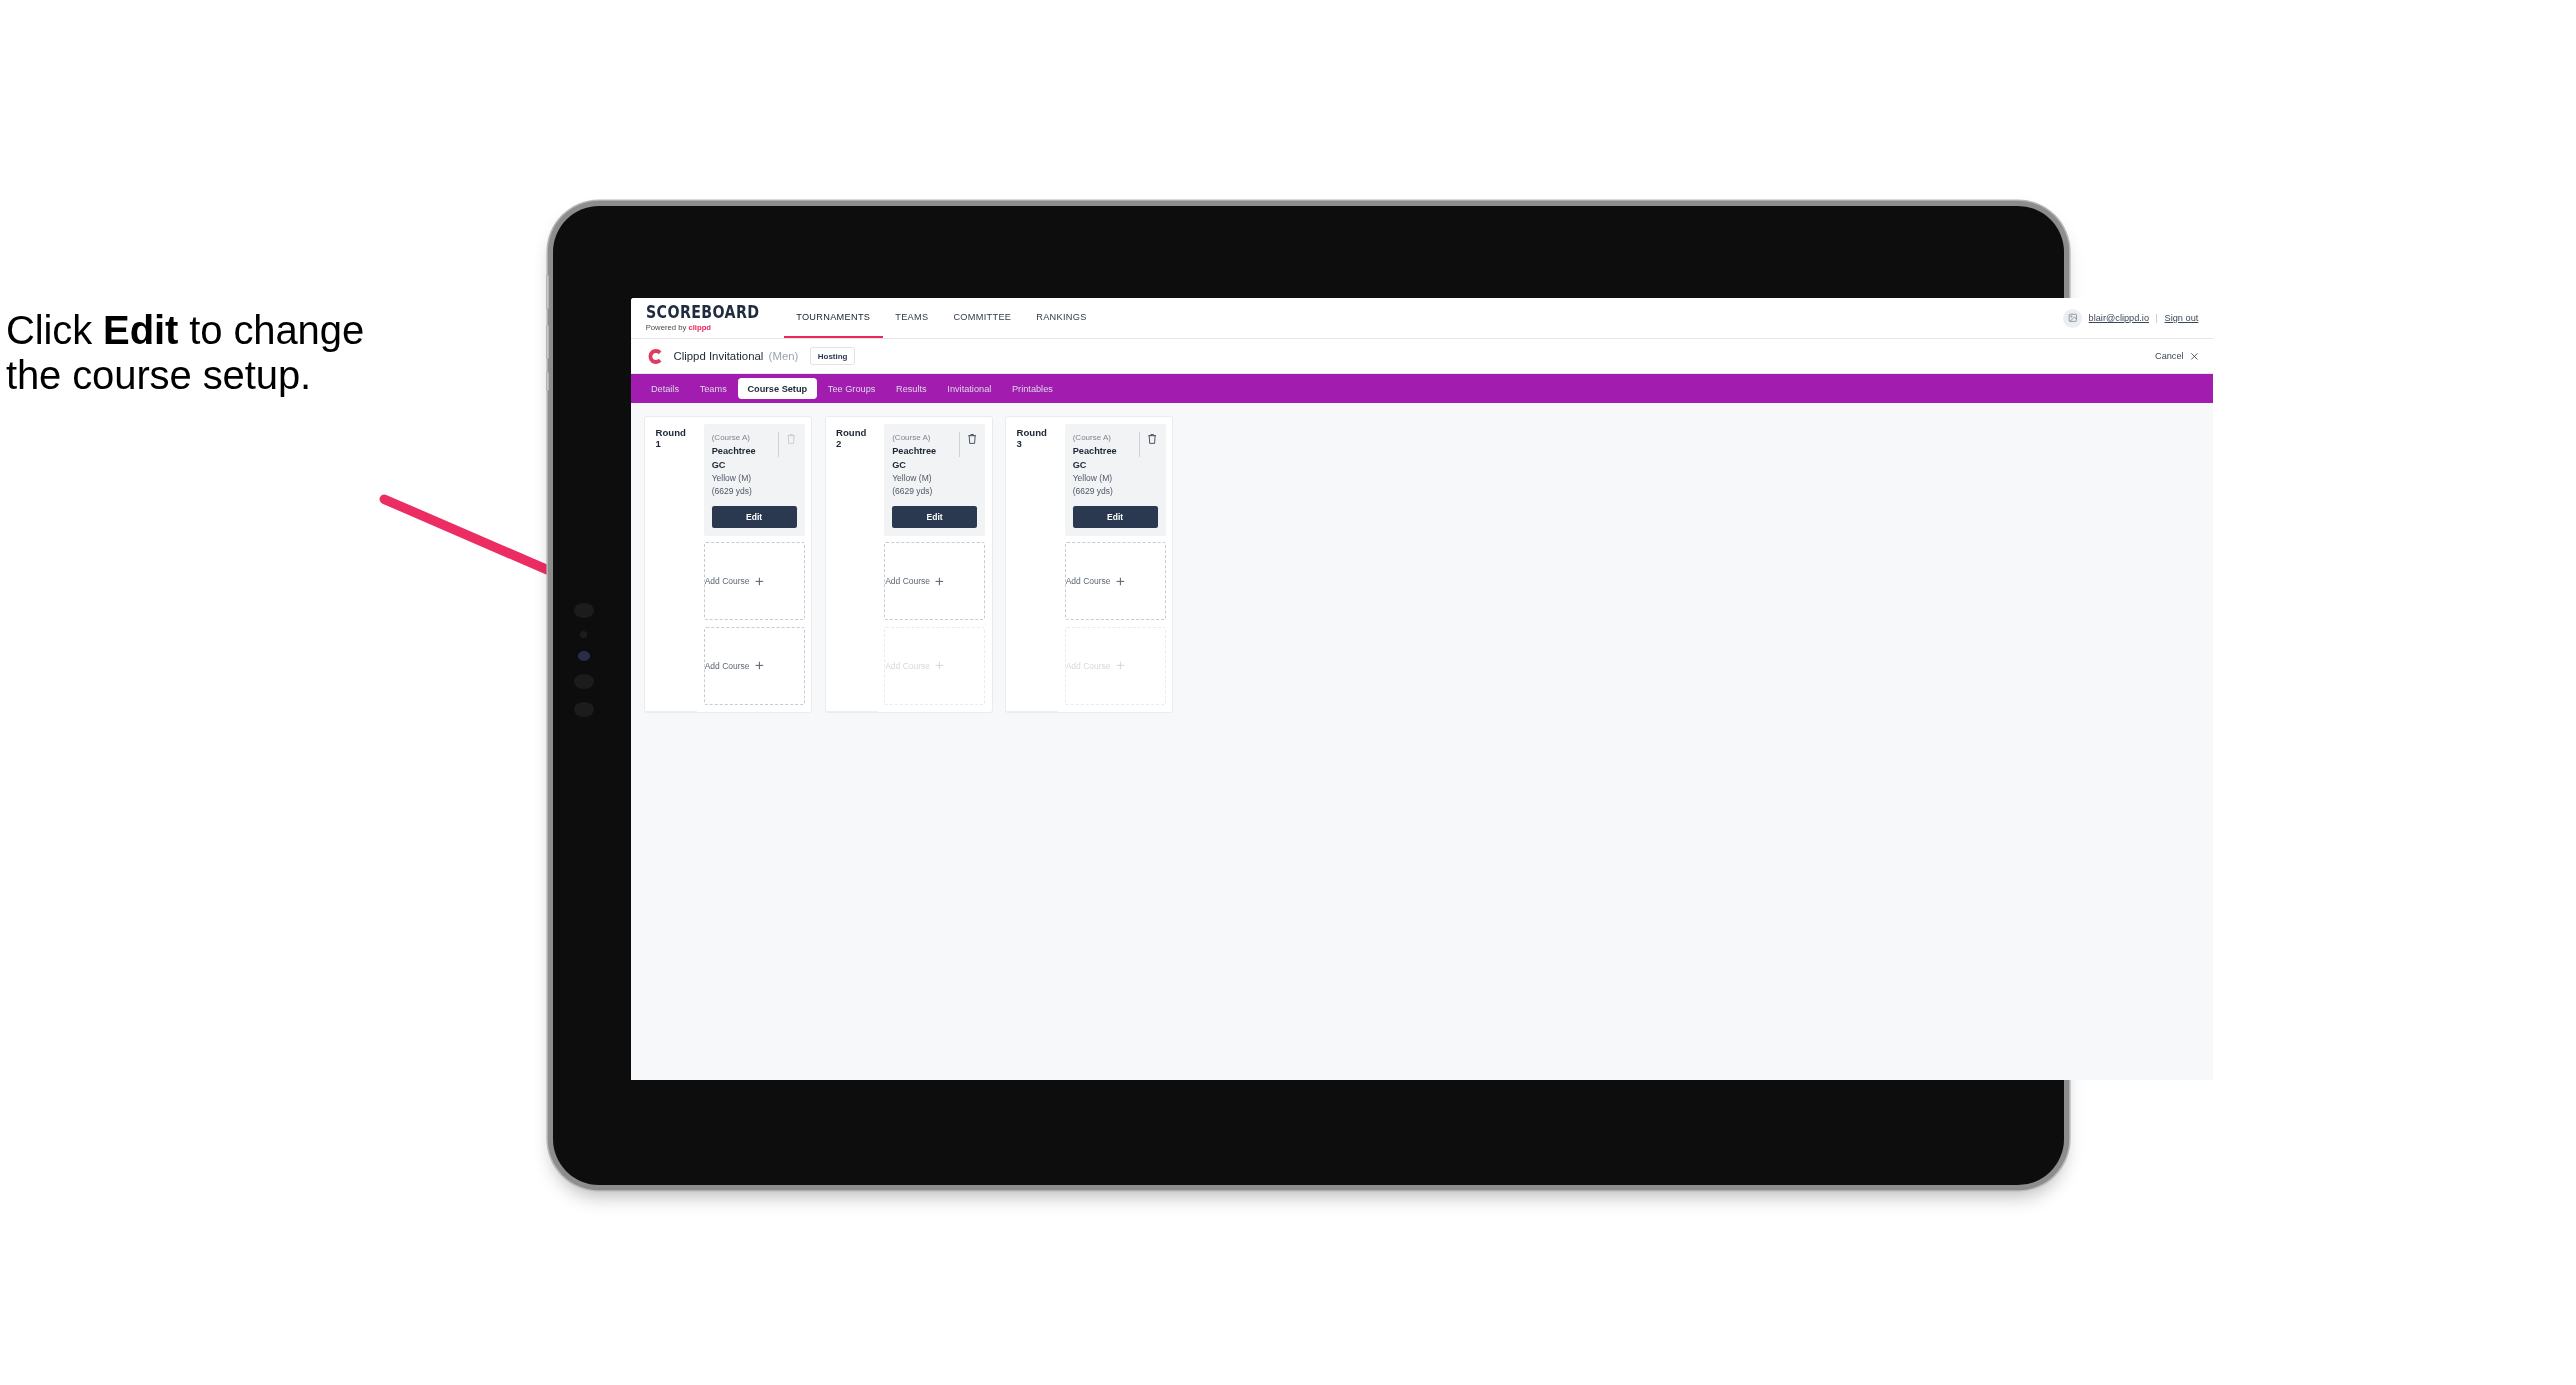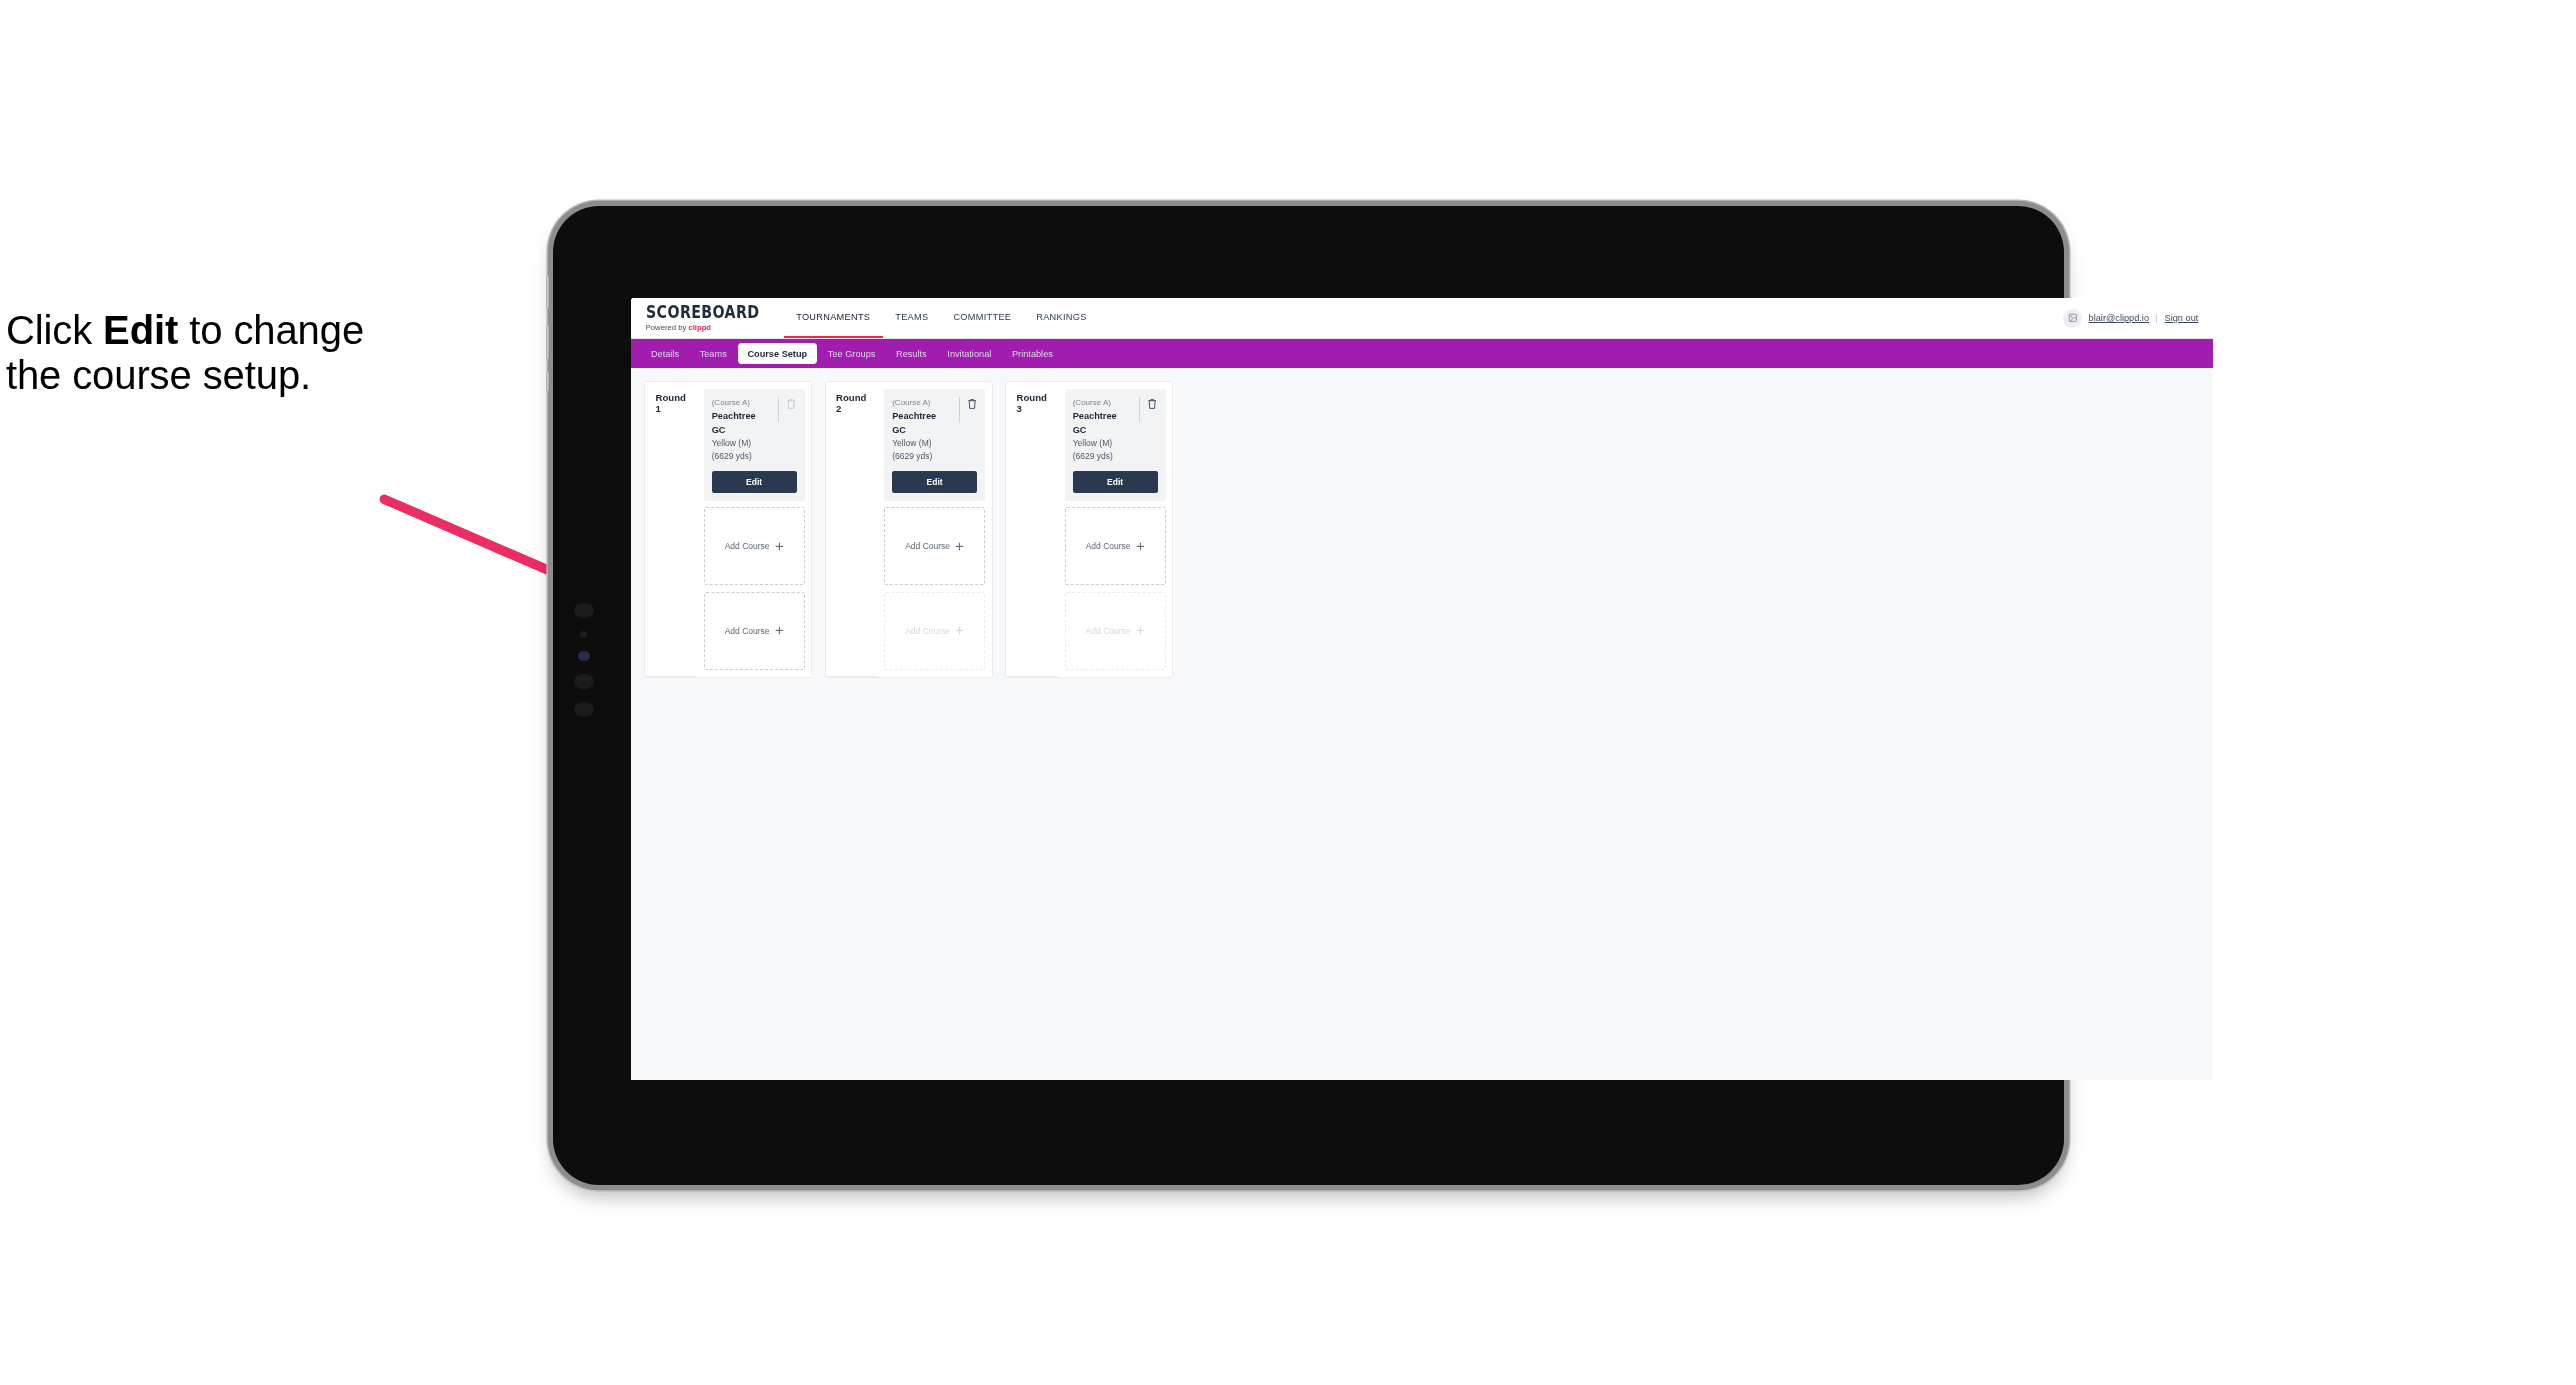--- a/index.html
+++ b/index.html
@@ -146,21 +146,21 @@
   .trash { width: 10.3px; height: 11.8px; margin-top: 1.5px; cursor: pointer; }
   .trash.dim { opacity: .28; }
   .edit-btn {
     margin-top: 8px; width: 100%; background: #2b3950; color: #fff;
     font-size: 8.5px; font-weight: 700; text-align: center;
     padding: 5.9px 0; border-radius: 2.2px; cursor: pointer;
   }
 
   .add-box {
     border: 0.7px dashed #c8ccd2; border-radius: 2.2px; height: 78px;
-    display: flex; align-items: center; justify-content: center;
+    display: flex; align-items: center; 
     gap: 5.2px; font-size: 8.5px; color: #5c6675; cursor: pointer; background:#fff;
   }
   .add-box.disabled { color: #d4d8de; border-color: #e9ebee; cursor: default; }
   .add-box.disabled .plus { stroke: #d4d8de; }
   .plus { width: 8.8px; height: 8.8px; stroke: #5c6675; stroke-width: 1.7; }
 </style>
 </head>
 <body>
 
 <div class="stage">
@@ -207,20 +207,35 @@
             <circle cx="8.5" cy="8.5" r="1.6"></circle>
             <path d="M21 15l-5-5L5 21"></path>
           </svg>
         </div>
         <span>blair@clippd.io</span>
         <span class="sep">|</span>
         <span class="lnk">Sign out</span>
       </div>
     </div>
 
+    <div class="tbar">
+      <svg class="clogo" viewBox="0 0 32 32">
+        <path d="M26 7.5A12.6 12.6 0 0 0 16.6 3.4C9.6 3.4 4.4 9 4.4 16s5.2 12.6 12.2 12.6c3.7 0 7-1.5 9.4-4.1l-4.7-4.6a6.3 6.3 0 0 1-4.7 2.1c-3.4 0-6-2.7-6-6s2.6-6 6-6c1.9 0 3.5.8 4.7 2.1z" fill="#e03a5f"></path>
+      </svg>
+      <span class="tname">Clippd Invitational</span>
+      <span class="tgender">(Men)</span>
+      <span class="hosting">Hosting</span>
+      <div class="tbar-right">
+        <span>Cancel</span>
+        <svg viewBox="0 0 20 20" stroke="#39465a" stroke-width="2">
+          <line x1="3" y1="3" x2="17" y2="17"></line>
+            <line x1="17" y1="3" x2="3" y2="17"></line>
+        </svg>
+      </div>
+    </div>
 
     <div class="tabs">
       <div class="tab">Details</div>
       <div class="tab">Teams</div>
       <div class="tab active">Course Setup</div>
       <div class="tab">Tee Groups</div>
       <div class="tab">Results</div>
       <div class="tab">Invitational</div>
       <div class="tab">Printables</div>
     </div>

